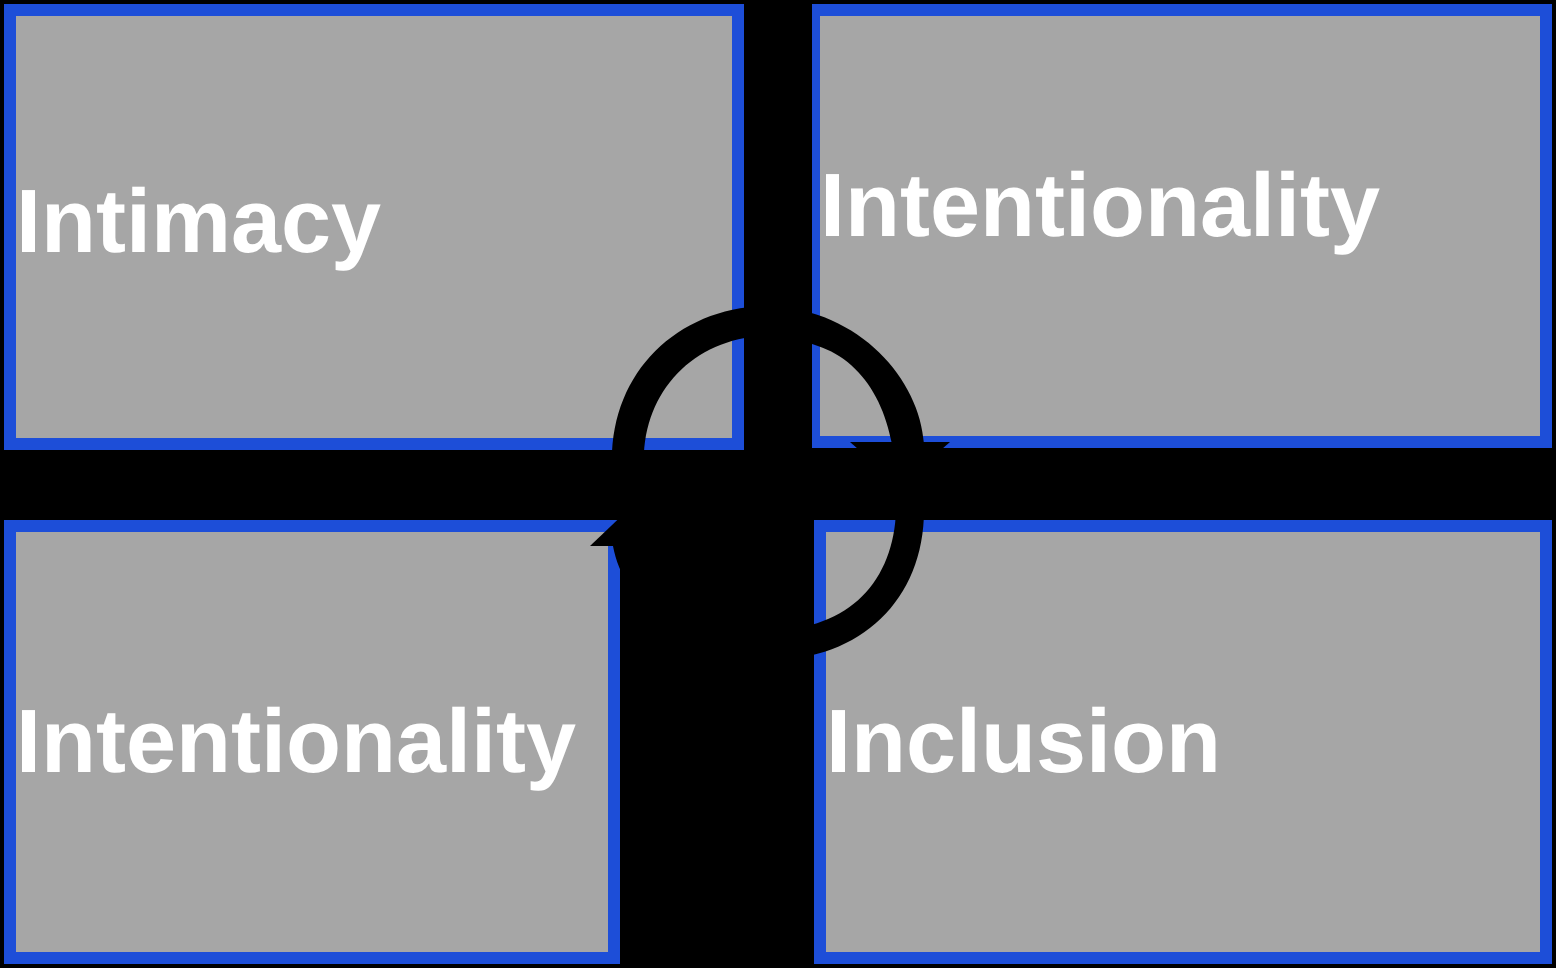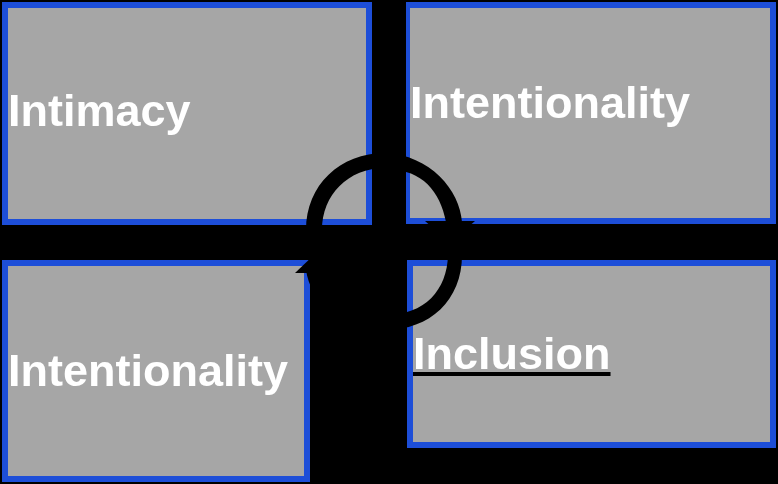--- a/index.html
+++ b/index.html
@@ -13,21 +13,21 @@
 
 <div class="box" style="left:2px; top:2px; width:370px; height:223px;">
   <span class="label" style="margin-top:-6px;">Intimacy</span>
 </div>
 <div class="box" style="left:404px; top:2px; width:372px; height:222px;">
   <span class="label" style="margin-top:-20px;">Intentionality</span>
 </div>
 <div class="box" style="left:2px; top:260px; width:308px; height:222px;">
   <span class="label" style="margin-top:0px;">Intentionality</span>
 </div>
-<div class="box" style="left:407px; top:260px; width:369px; height:188px;text-decoration:underline;">
+<div class="box" style="left:407px; top:260px; width:369px; height:222px;">
   <span class="label" style="margin-top:0px;">Inclusion</span>
 </div>
 
 <svg class="cycle" width="778" height="484">
 
   <rect x="372" y="0" width="34" height="484" fill="#000"></rect>
   <rect x="0" y="225" width="778" height="35" fill="#000"></rect>
 
   <path d="M385,153 C430,155 460,190 462,222 L446,222 C440,190 420,168 385,170 Z" fill="#000"></path>
   <path d="M425,221 L475,221 L450,243 Z" fill="#000"></path>

